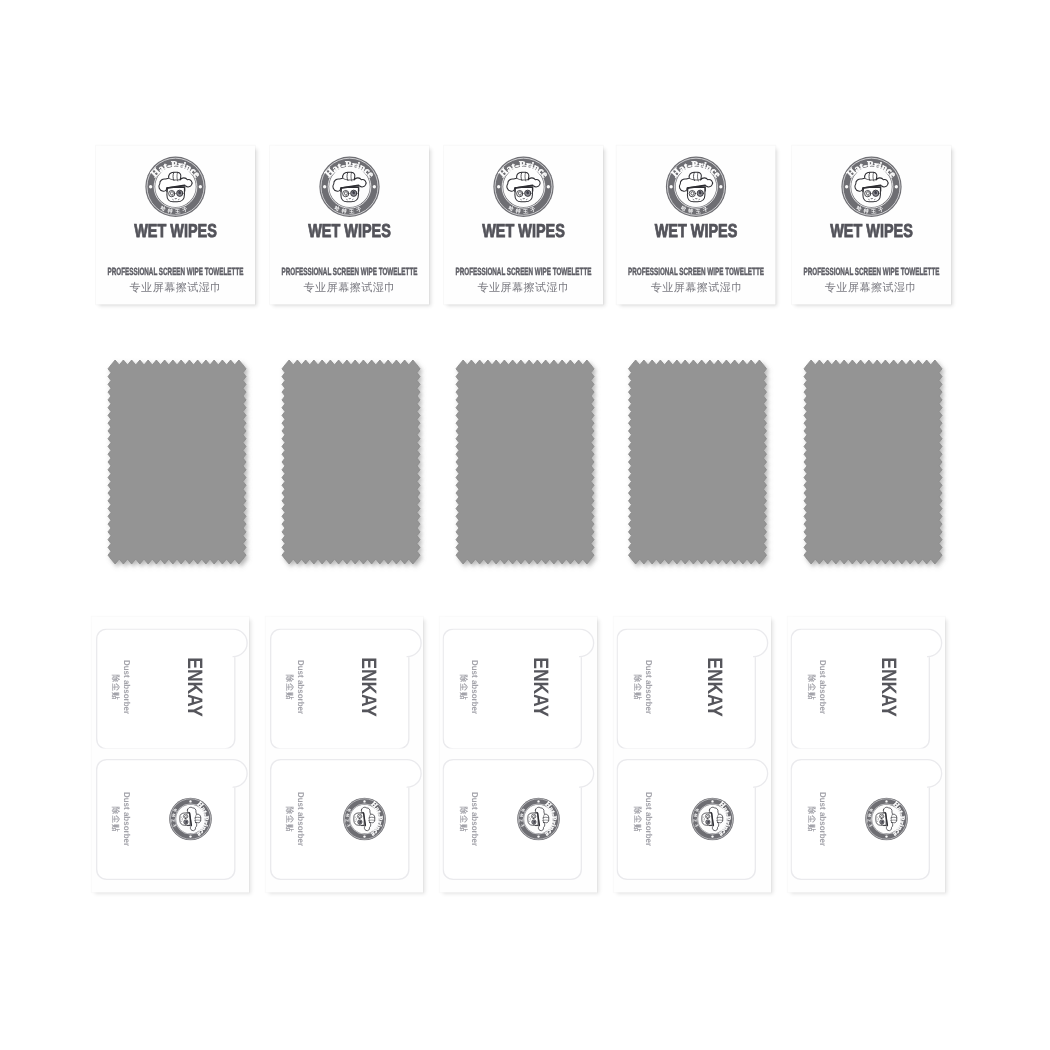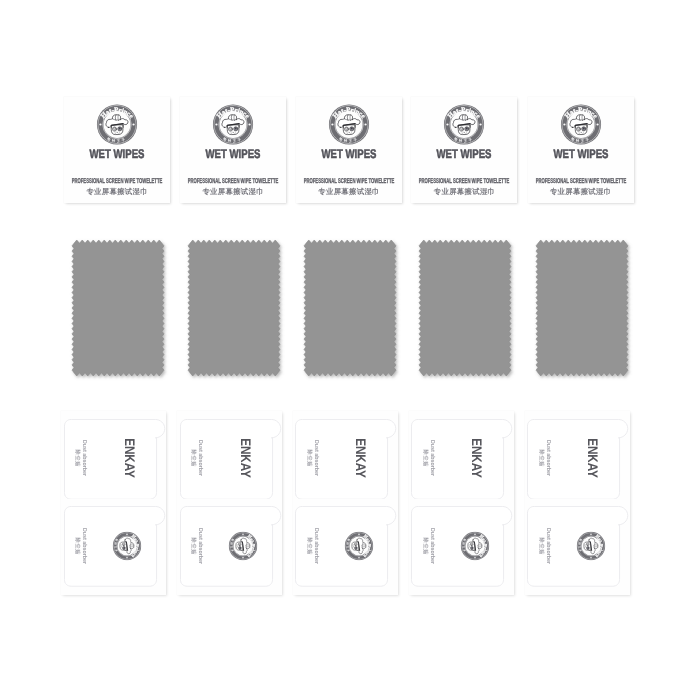--- a/index.html
+++ b/index.html
@@ -17,21 +17,21 @@
                 width:41px;height:41px;}
   .sachet .title{position:absolute;left:0;right:0;top:49.7px;height:14px;
                  text-align:center;font-size:12.5px;line-height:14px;font-weight:700;
                  color:#53535a;transform:scaleX(0.77);
                  -webkit-text-stroke:0.55px #53535a;}
   .sachet .sub{position:absolute;left:-50px;right:-50px;top:80.6px;height:8px;
                text-align:center;font-size:7px;line-height:8px;font-weight:700;
                color:#5f5f66;transform:scaleX(0.60);white-space:nowrap;
                -webkit-text-stroke:0.32px #5f5f66;}
   .sachet .subcn{position:absolute;left:0;right:0;top:89.6px;height:10px;
-                 text-align:center;font-size:7.4px;line-height:10px;font-weight:700;
+                 text-align:center;font-size:7.4px;line-height:10px;font-weight:400;
                  color:#7a7a81;letter-spacing:0.3px;text-indent:0.3px;}
 
   
   .cloth{position:absolute;}
 
   
   .card{position:absolute;width:105.2px;height:184.3px;background:#fefefe;
         box-shadow:1.6px 1.6px 2.6px -0.6px rgba(0,0,0,0.11),
                    0 0 0 0.5px rgba(0,0,0,0.028);}
   .sticker{position:absolute;left:2.25px;width:103.5px;height:80.7px;}

